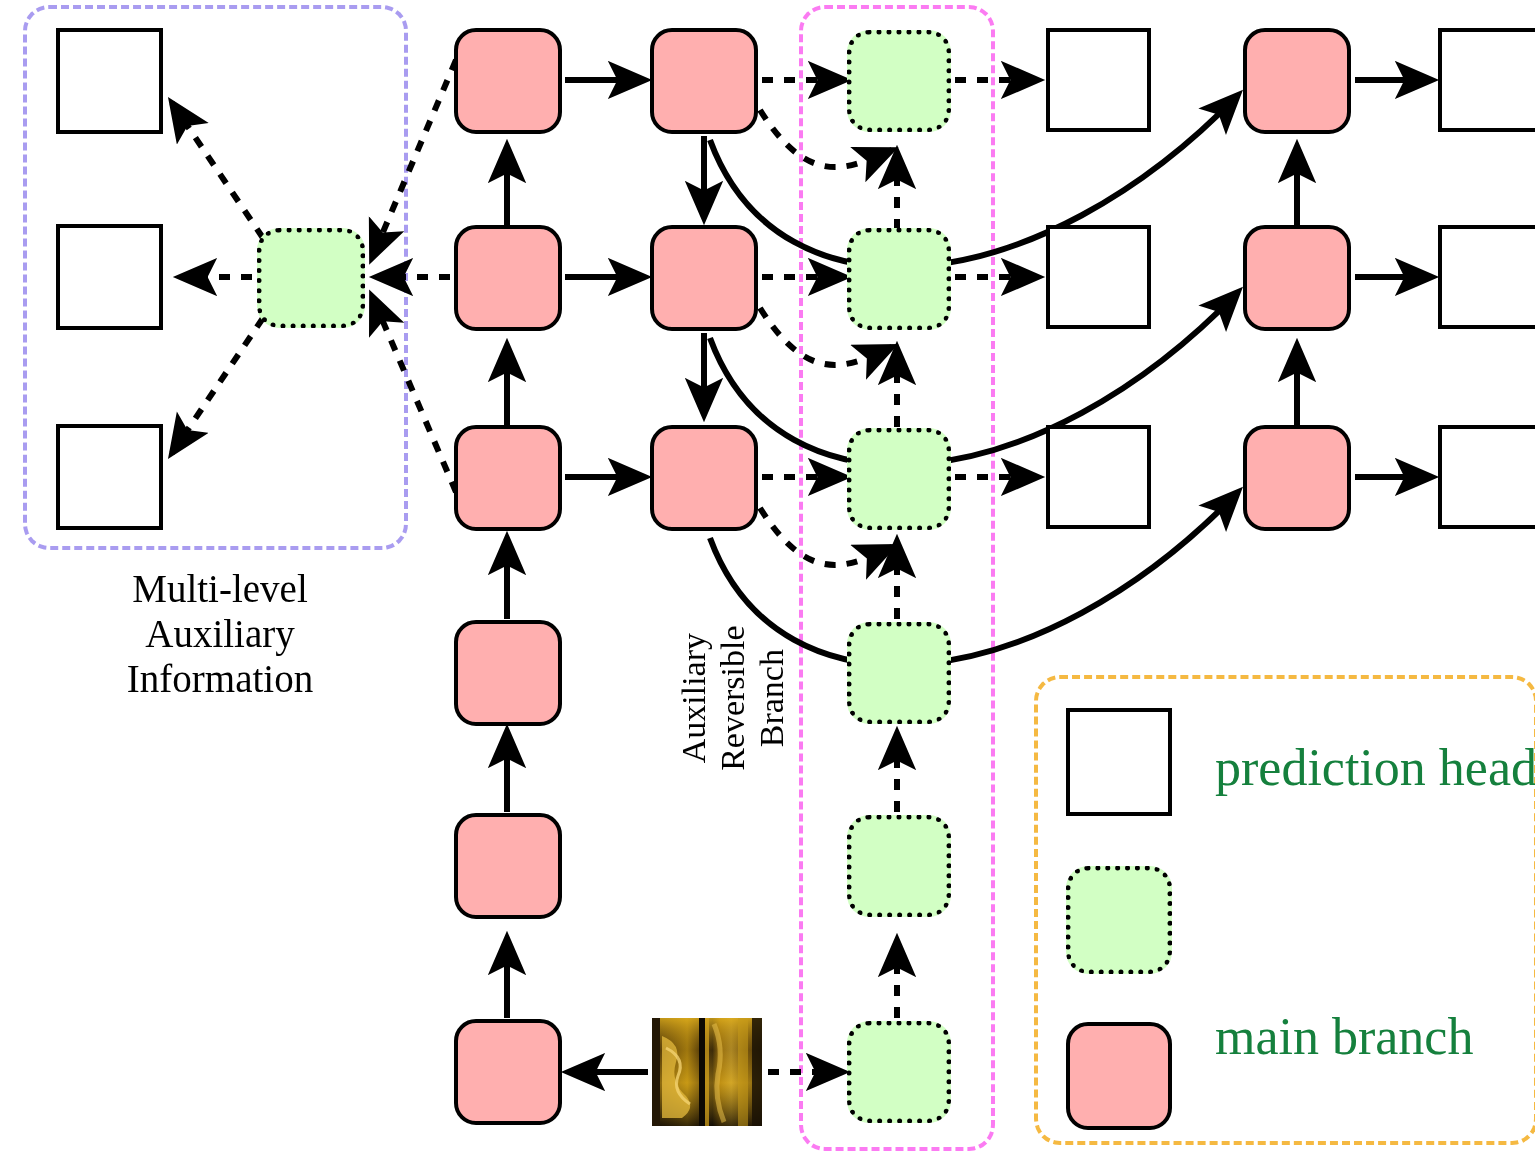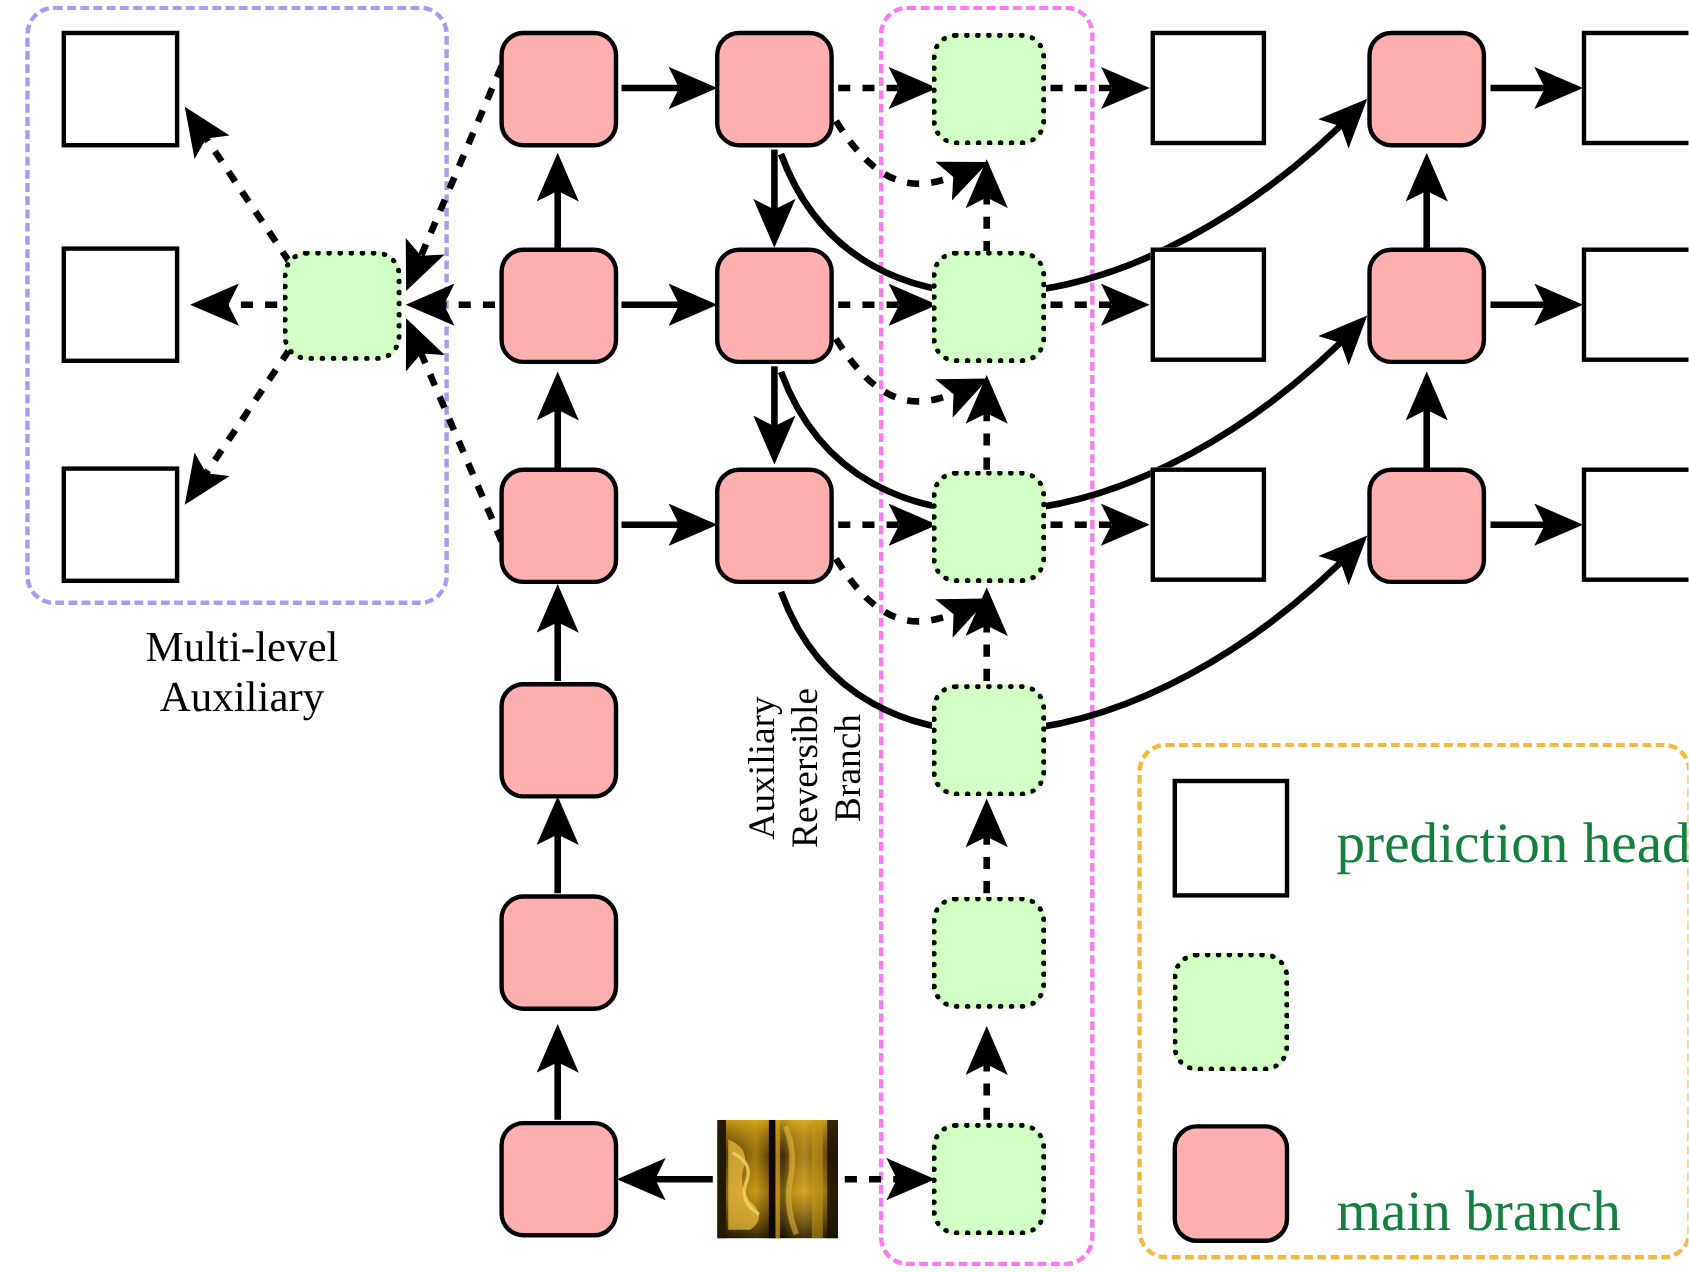--- a/index.html
+++ b/index.html
@@ -184,29 +184,30 @@
       <path d="M14,30 Q34,40 26,58 Q20,74 38,86" stroke="#f2d271" stroke-width="3" fill="none" opacity="0.8"></path>
       <path d="M62,6 Q72,30 66,56 Q62,80 72,104" stroke="#e8c04a" stroke-width="5" fill="none" opacity="0.55"></path>
       <rect x="86" y="0" width="10" height="108" fill="#c79a1a" opacity="0.55"></rect>
       <rect x="100" y="0" width="10" height="108" fill="#1a1205" opacity="0.85"></rect>
     </svg>
   </div>
 
   <div class="caption" id="ml-caption">
     <div>Multi-level</div>
     <div>Auxiliary</div>
+    <div>Information</div>
   </div>
 
   <div id="arb-caption">
     <div>Auxiliary</div>
     <div>Reversible</div>
     <div>Branch</div>
   </div>
 
   <div class="node head-node" style="left:1046px;top:708px;width:106px;height:108px;"></div>
   <div class="legend-label" style="left:1195px;top:738px;">prediction head</div>
 
   <div class="node aux-node" style="left:1046px;top:866px;width:106px;height:108px;"></div>
 
   <div class="node main-node" style="left:1046px;top:1022px;width:106px;height:108px;"></div>
-  <div class="legend-label" style="left:1195px;top:1072px;">main branch</div>
+  <div class="legend-label" style="left:1195px;top:1007px;">main branch</div>
 
 </div>
 
 </body></html>

